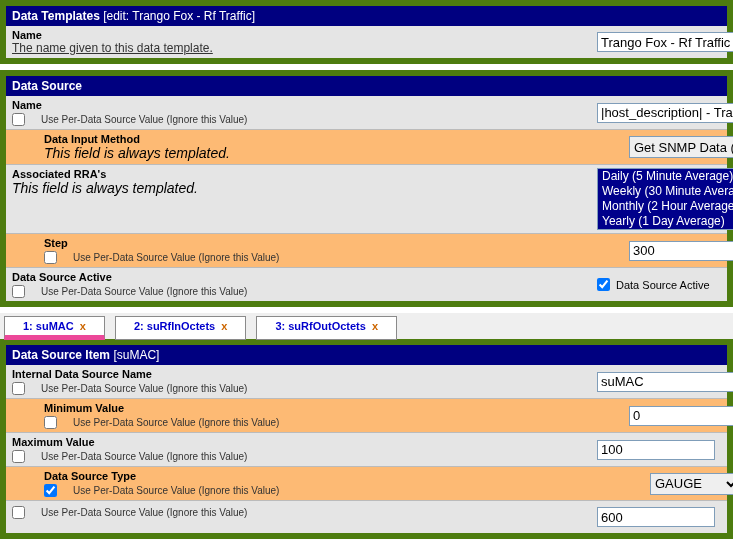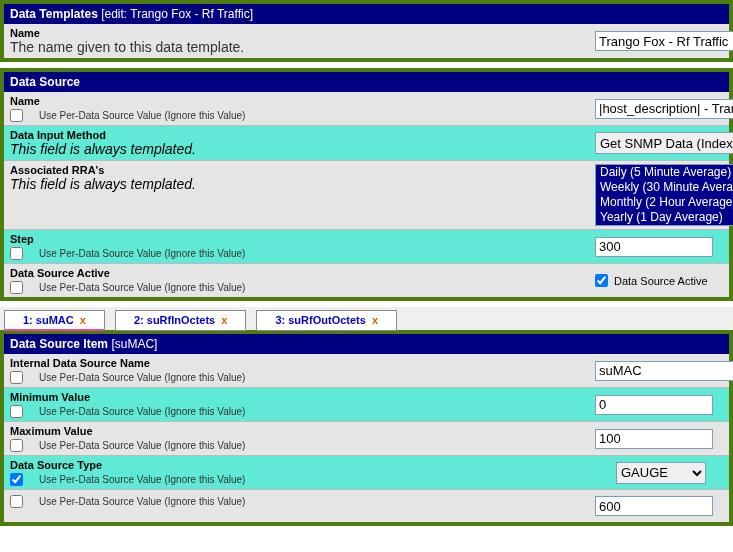--- a/index.html
+++ b/index.html
@@ -5,57 +5,58 @@
   * { box-sizing: border-box; }
   html, body {
     margin: 0; padding: 0;
     font-family: Verdana, Arial, sans-serif;
     font-size: 11px;
     color: #000;
     background: #fff;
     width: 733px;
   }
   .section {
-    border: 4px solid #4d7c0f;
+    border: 6px solid #4d7c0f;
     margin: 0 0 6px 0;
   }
   .section-header {
     background: #000080;
     color: #fff;
     font-weight: bold;
     font-size: 12px;
     padding: 3px 6px;
   }
   .section-header .header-context {
     font-weight: normal;
   }
   .row {
     display: flex;
     border-bottom: 1px solid #bbb;
     min-height: 32px;
   }
   .section .row:last-child { border-bottom: none; }
   .row-alt-0 { background: #e5e5e5; }
-  .row-alt-1 { background: #5eead4; }
+  .row-alt-1 { background: #fdba74; padding-left: 32px; }
   .cell-left {
     flex: 0 0 585px;
     padding: 3px 6px;
   }
   .cell-right {
     flex: 1 1 auto;
     padding: 3px 6px;
     display: flex;
     align-items: center;
   }
   .field-title {
     font-weight: bold;
   }
   .field-desc {
-    font-size: 14px;
+    font-size: 12px;
     color: #333;
+    text-decoration: underline;
   }
   .field-italic {
     font-style: italic;
     font-size: 14px;
   }
   .per-ds {
     display: flex;
     align-items: center;
     gap: 16px;
     margin-top: 2px;
@@ -121,21 +122,21 @@
   }
   .tab-label {
     color: #0000cc;
     font-weight: bold;
   }
   .tab-x {
     color: #cc6600;
     font-weight: bold;
     margin-left: 3px;
   }
-  .tab-selected { border-bottom: 2px solid #ec4899; }
+  .tab-selected { border-bottom: 5px solid #ec4899; }
 </style>
 </head>
 <body>
 
 <div class="section">
   <div class="section-header">
     <span>Data Templates</span>
     <span class="header-context">[edit: Trango Fox - Rf Traffic]</span>
   </div>
   <div class="row row-alt-0">

